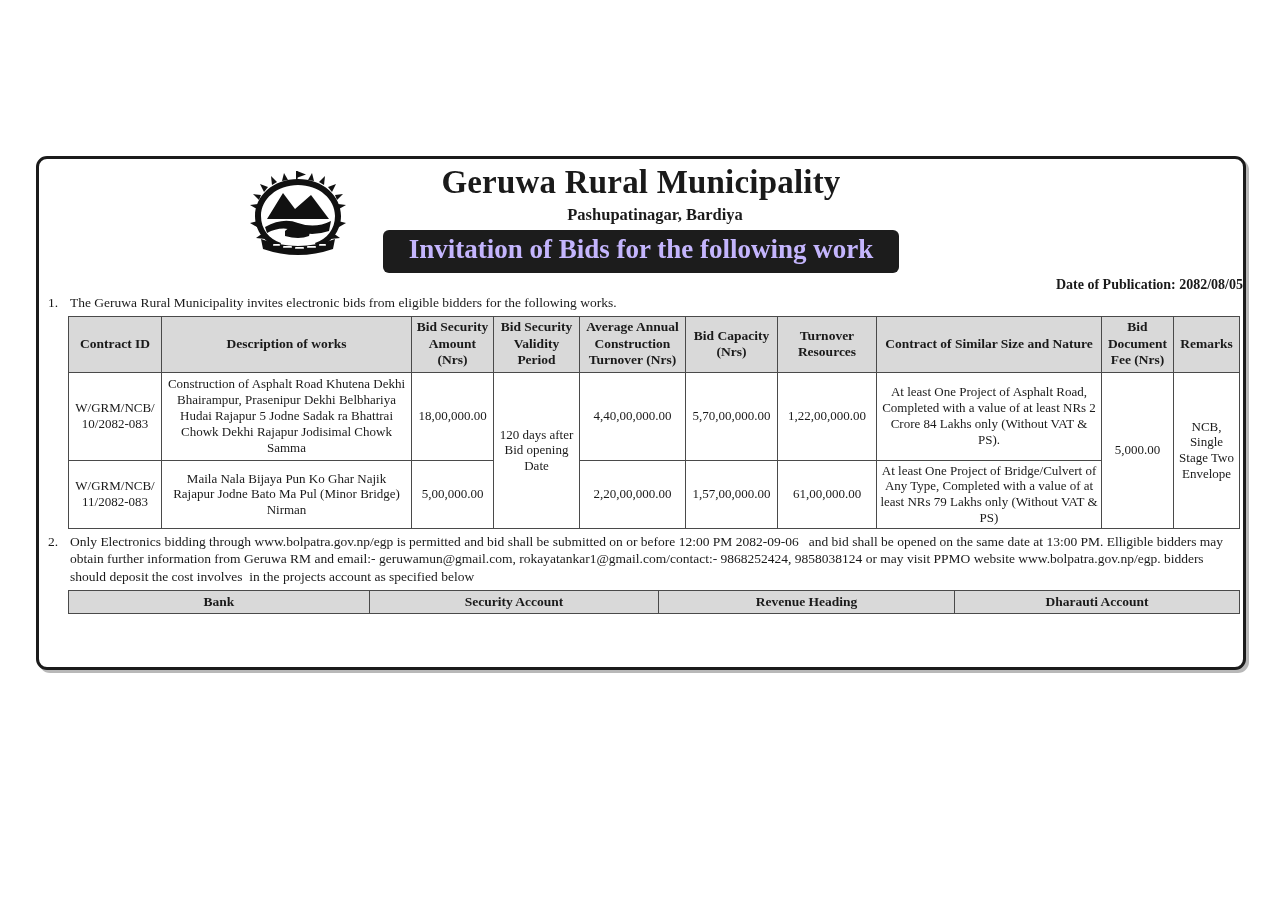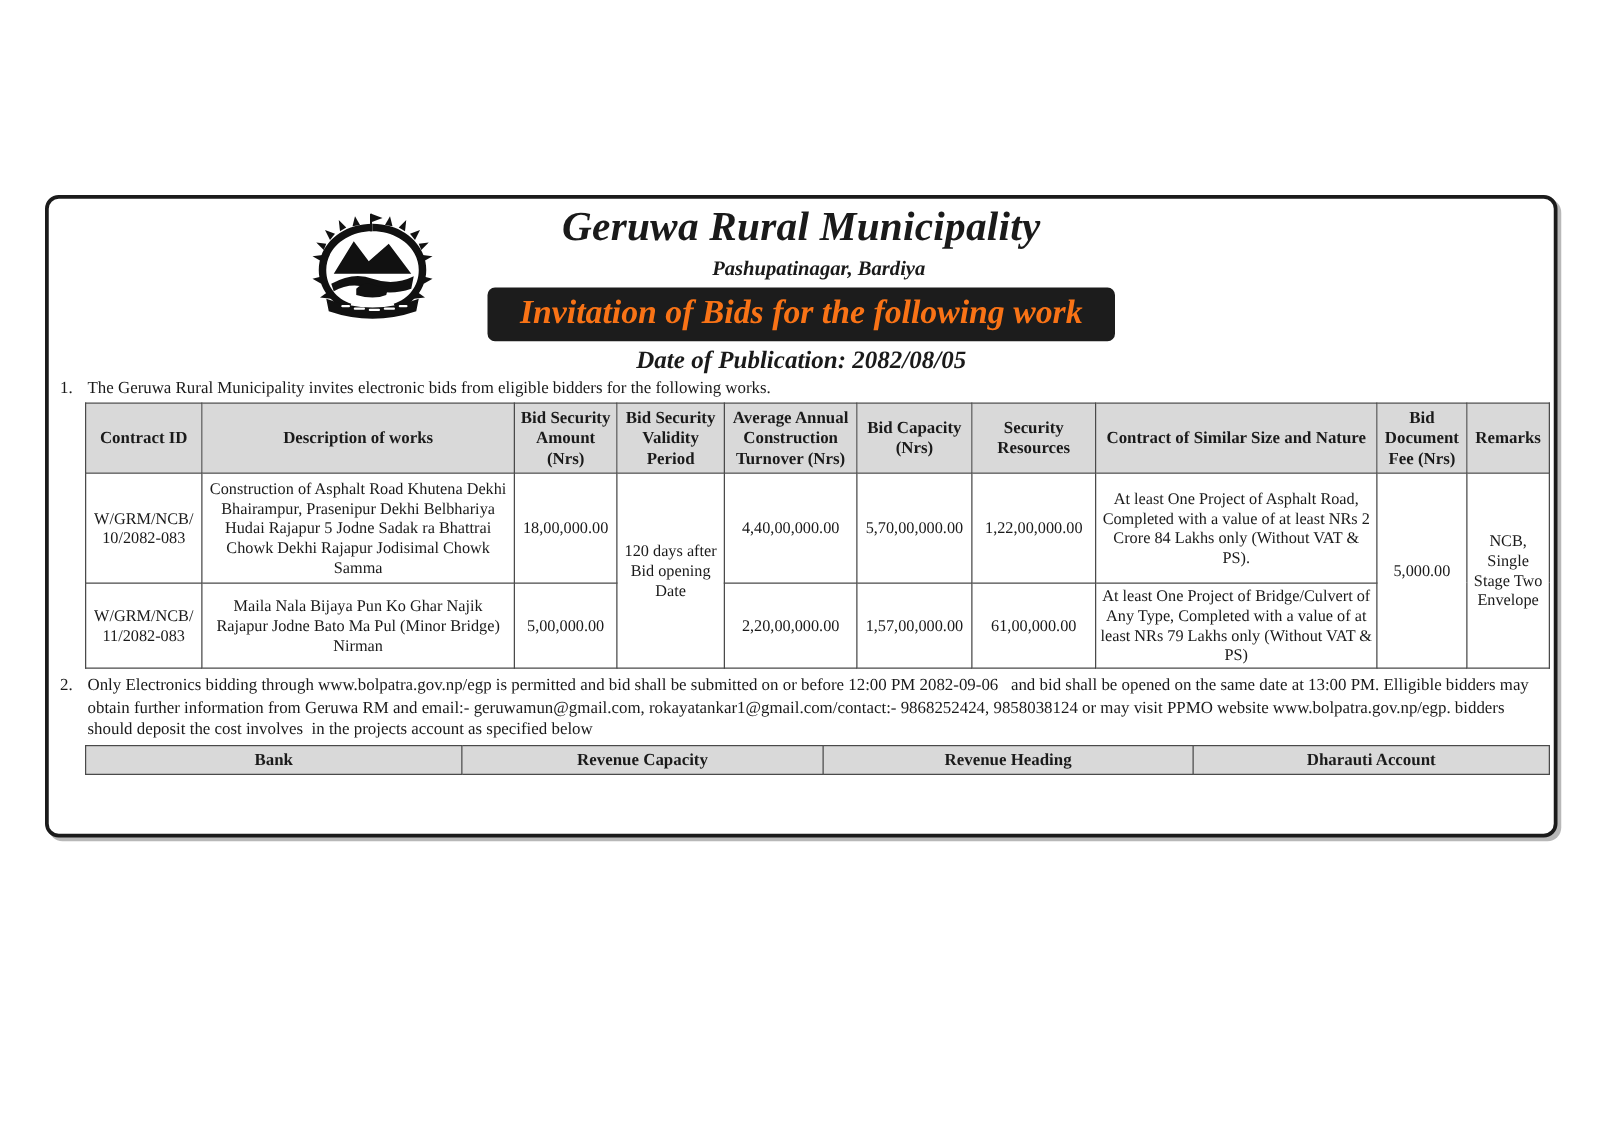--- a/index.html
+++ b/index.html
@@ -8,30 +8,30 @@
     font-family:"Liberation Serif", serif;color:#1a1a1a;
     -webkit-font-smoothing:antialiased;
   }
   .doc{
     position:absolute;left:36px;top:156px;width:1210px;height:514px;
     background:#fff;border:3px solid #1b1b1b;border-radius:11px;
     box-shadow:3px 3px 0 rgba(0,0,0,0.28);
     box-sizing:border-box;overflow:hidden;
   }
   .emblem{position:absolute;left:206px;top:10px;width:106px;height:94px;}
-  .head-center{text-align:center;padding-top:6px;line-height:1.05;font-style:italic;}
+  .head-center{text-align:center;padding-top:6px;line-height:1.05;}
   .org{font-size:33px;font-weight:bold;letter-spacing:0.2px;}
   .office{font-size:28px;font-weight:bold;margin-top:2px;}
   .addr{font-size:16.5px;font-weight:bold;margin-top:6px;margin-left:28px;}
   .banner{
-    display:inline-block;background:#1c1c1c;color:#f97316;
+    display:inline-block;background:#1c1c1c;color:#c4b5fd;
     font-size:27px;font-weight:bold;line-height:1.1;
     padding:5px 26px 8px;border-radius:6px;margin-top:7px;
   }
-  .pubdate{font-size:20px;font-weight:bold;margin-top:5px;}
+  .pubdate{font-size:14px;font-weight:bold;margin-top:5px;text-align:right;}
   .item{display:flex;font-size:13.5px;line-height:1.28;margin:2px 10px 0 9px;}
   .item .num{flex:none;width:22px;font-weight:normal;}
   .item .txt{flex:1;white-space:pre-wrap;font-family:Liberation Serif, serif;}
   table.bids{
     border-collapse:collapse;table-layout:fixed;width:1171px;
     margin:4px 0 0 29px;font-size:13px;line-height:1.22;
   }
   table.bids th,table.bids td{
     border:1px solid #4a4a4a;text-align:center;vertical-align:middle;
     padding:2px 3px;box-sizing:border-box;overflow:hidden;
@@ -127,21 +127,21 @@
       <col style="width:66px">
     </colgroup>
     <tbody>
         <tr class="hdr">
       <th>Contract ID</th>
       <th>Description of works</th>
       <th>Bid Security Amount (Nrs)</th>
       <th>Bid Security Validity Period</th>
       <th>Average Annual Construction Turnover (Nrs)</th>
       <th>Bid Capacity (Nrs)</th>
-      <th>Security Resources</th>
+      <th>Turnover Resources</th>
       <th>Contract of Similar Size and Nature</th>
       <th>Bid Document Fee (Nrs)</th>
       <th>Remarks</th>
     </tr>
     <tr class="r1">
       <td class="prewrap">W/GRM/NCB/
 10/2082-083</td>
       <td>Construction of Asphalt Road Khutena Dekhi Bhairampur, Prasenipur Dekhi Belbhariya Hudai Rajapur 5 Jodne Sadak ra Bhattrai Chowk Dekhi Rajapur Jodisimal Chowk Samma</td>
       <td>18,00,000.00</td>
       <td rowspan="2">120 days after Bid opening Date</td>
@@ -173,20 +173,20 @@
   <table class="bank">
     <colgroup>
       <col style="width:301px">
         <col style="width:289px">
         <col style="width:296px">
         <col style="width:285px">
     </colgroup>
     <tbody>
         <tr>
       <th>Bank</th>
-      <th>Revenue Capacity</th>
+      <th>Security Account</th>
       <th>Revenue Heading</th>
       <th>Dharauti Account</th>
     </tr>
   </tbody>
     </table>
 
 </div>
 
 </body></html>

